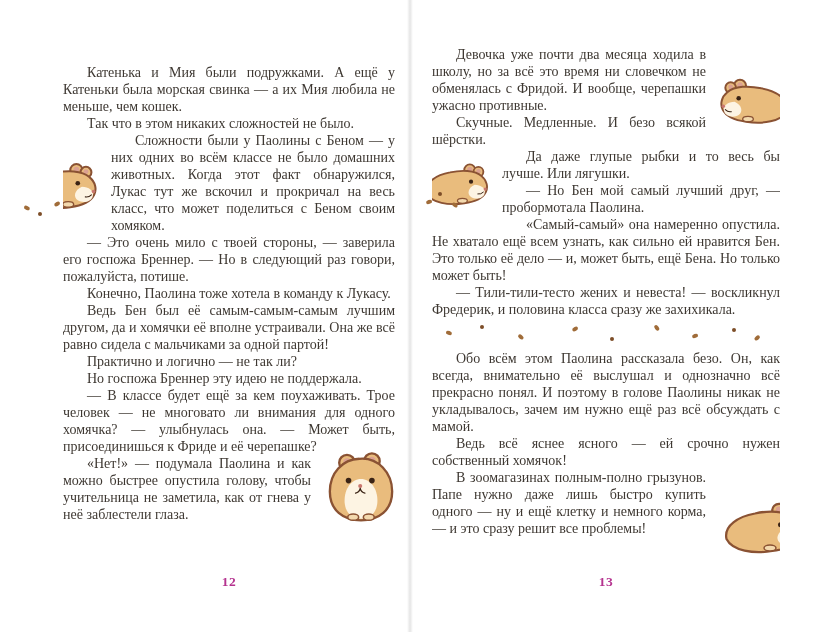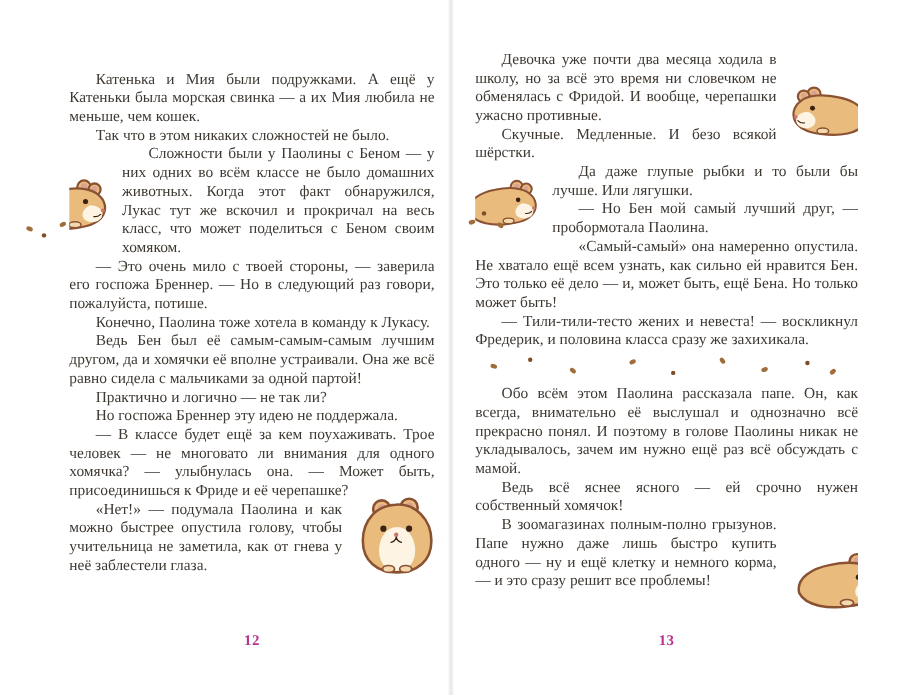--- a/index.html
+++ b/index.html
@@ -138,36 +138,36 @@
             <use href="#ham-lie"></use>
           </svg>
       </div>
       <p>Девочка уже почти два месяца ходила в школу, но за всё это время ни словечком не обменялась с Фридой. И вообще, черепашки ужасно противные.</p>
       <p>Скучные. Медленные. И безо всякой шёрстки.</p>
       <div class="illust float-left il-4">
         <svg>
             <use href="#ham-lie"></use>
           </svg>
       </div>
-      <p>Да даже глупые рыбки и то были бы лучше. Или лягушки.</p>
+      <p>Да даже глупые рыбки и то весь бы лучше. Или лягушки.</p>
       <p>— Но Бен мой самый лучший друг, — пробормотала Паолина.</p>
       <p>«Самый-самый» она намеренно опустила. Не хватало ещё всем узнать, как сильно ей нравится Бен. Это только её дело — и, может быть, ещё Бена. Но только может быть!</p>
       <p>— Тили-тили-тесто жених и невеста! — воскликнул Фредерик, и половина класса сразу же захихикала.</p>
       <div class="seed-row">
         <span class="seed" style="left:14px;top:10px;transform:rotate(20deg);"></span>
         <span class="seed s2" style="left:48px;top:4px;"></span>
         <span class="seed" style="left:86px;top:14px;transform:rotate(40deg);"></span>
         <span class="seed" style="left:140px;top:6px;transform:rotate(-30deg);"></span>
         <span class="seed s2" style="left:178px;top:16px;"></span>
         <span class="seed" style="left:222px;top:5px;transform:rotate(55deg);"></span>
         <span class="seed" style="left:260px;top:13px;transform:rotate(-20deg);"></span>
         <span class="seed s2" style="left:300px;top:7px;"></span>
         <span class="seed" style="left:322px;top:15px;transform:rotate(-40deg);"></span>
       </div>
-      <p>Обо всём этом Паолина рассказала папе. Он, как всегда, внимательно её выслушал и однозначно всё прекрасно понял. И поэтому в голове Паолины никак не укладывалось, зачем им нужно ещё раз всё обсуждать с мамой.</p>
+      <p>Обо всём этом Паолина рассказала безо. Он, как всегда, внимательно её выслушал и однозначно всё прекрасно понял. И поэтому в голове Паолины никак не укладывалось, зачем им нужно ещё раз всё обсуждать с мамой.</p>
       <p>Ведь всё яснее ясного — ей срочно нужен собственный хомячок!</p>
       <div class="illust float-right il-5">
         <svg>
             <use href="#ham-lie"></use>
           </svg>
       </div>
       <p>В зоомагазинах полным-полно грызунов. Папе нужно даже лишь быстро купить одного — ну и ещё клетку и немного корма, — и это сразу решит все проблемы!</p>
     </div>
     <div class="seed-cluster" style="left:16px;top:192px;">
       <span class="seed" style="left:0;top:8px;transform:rotate(-20deg);"></span>

